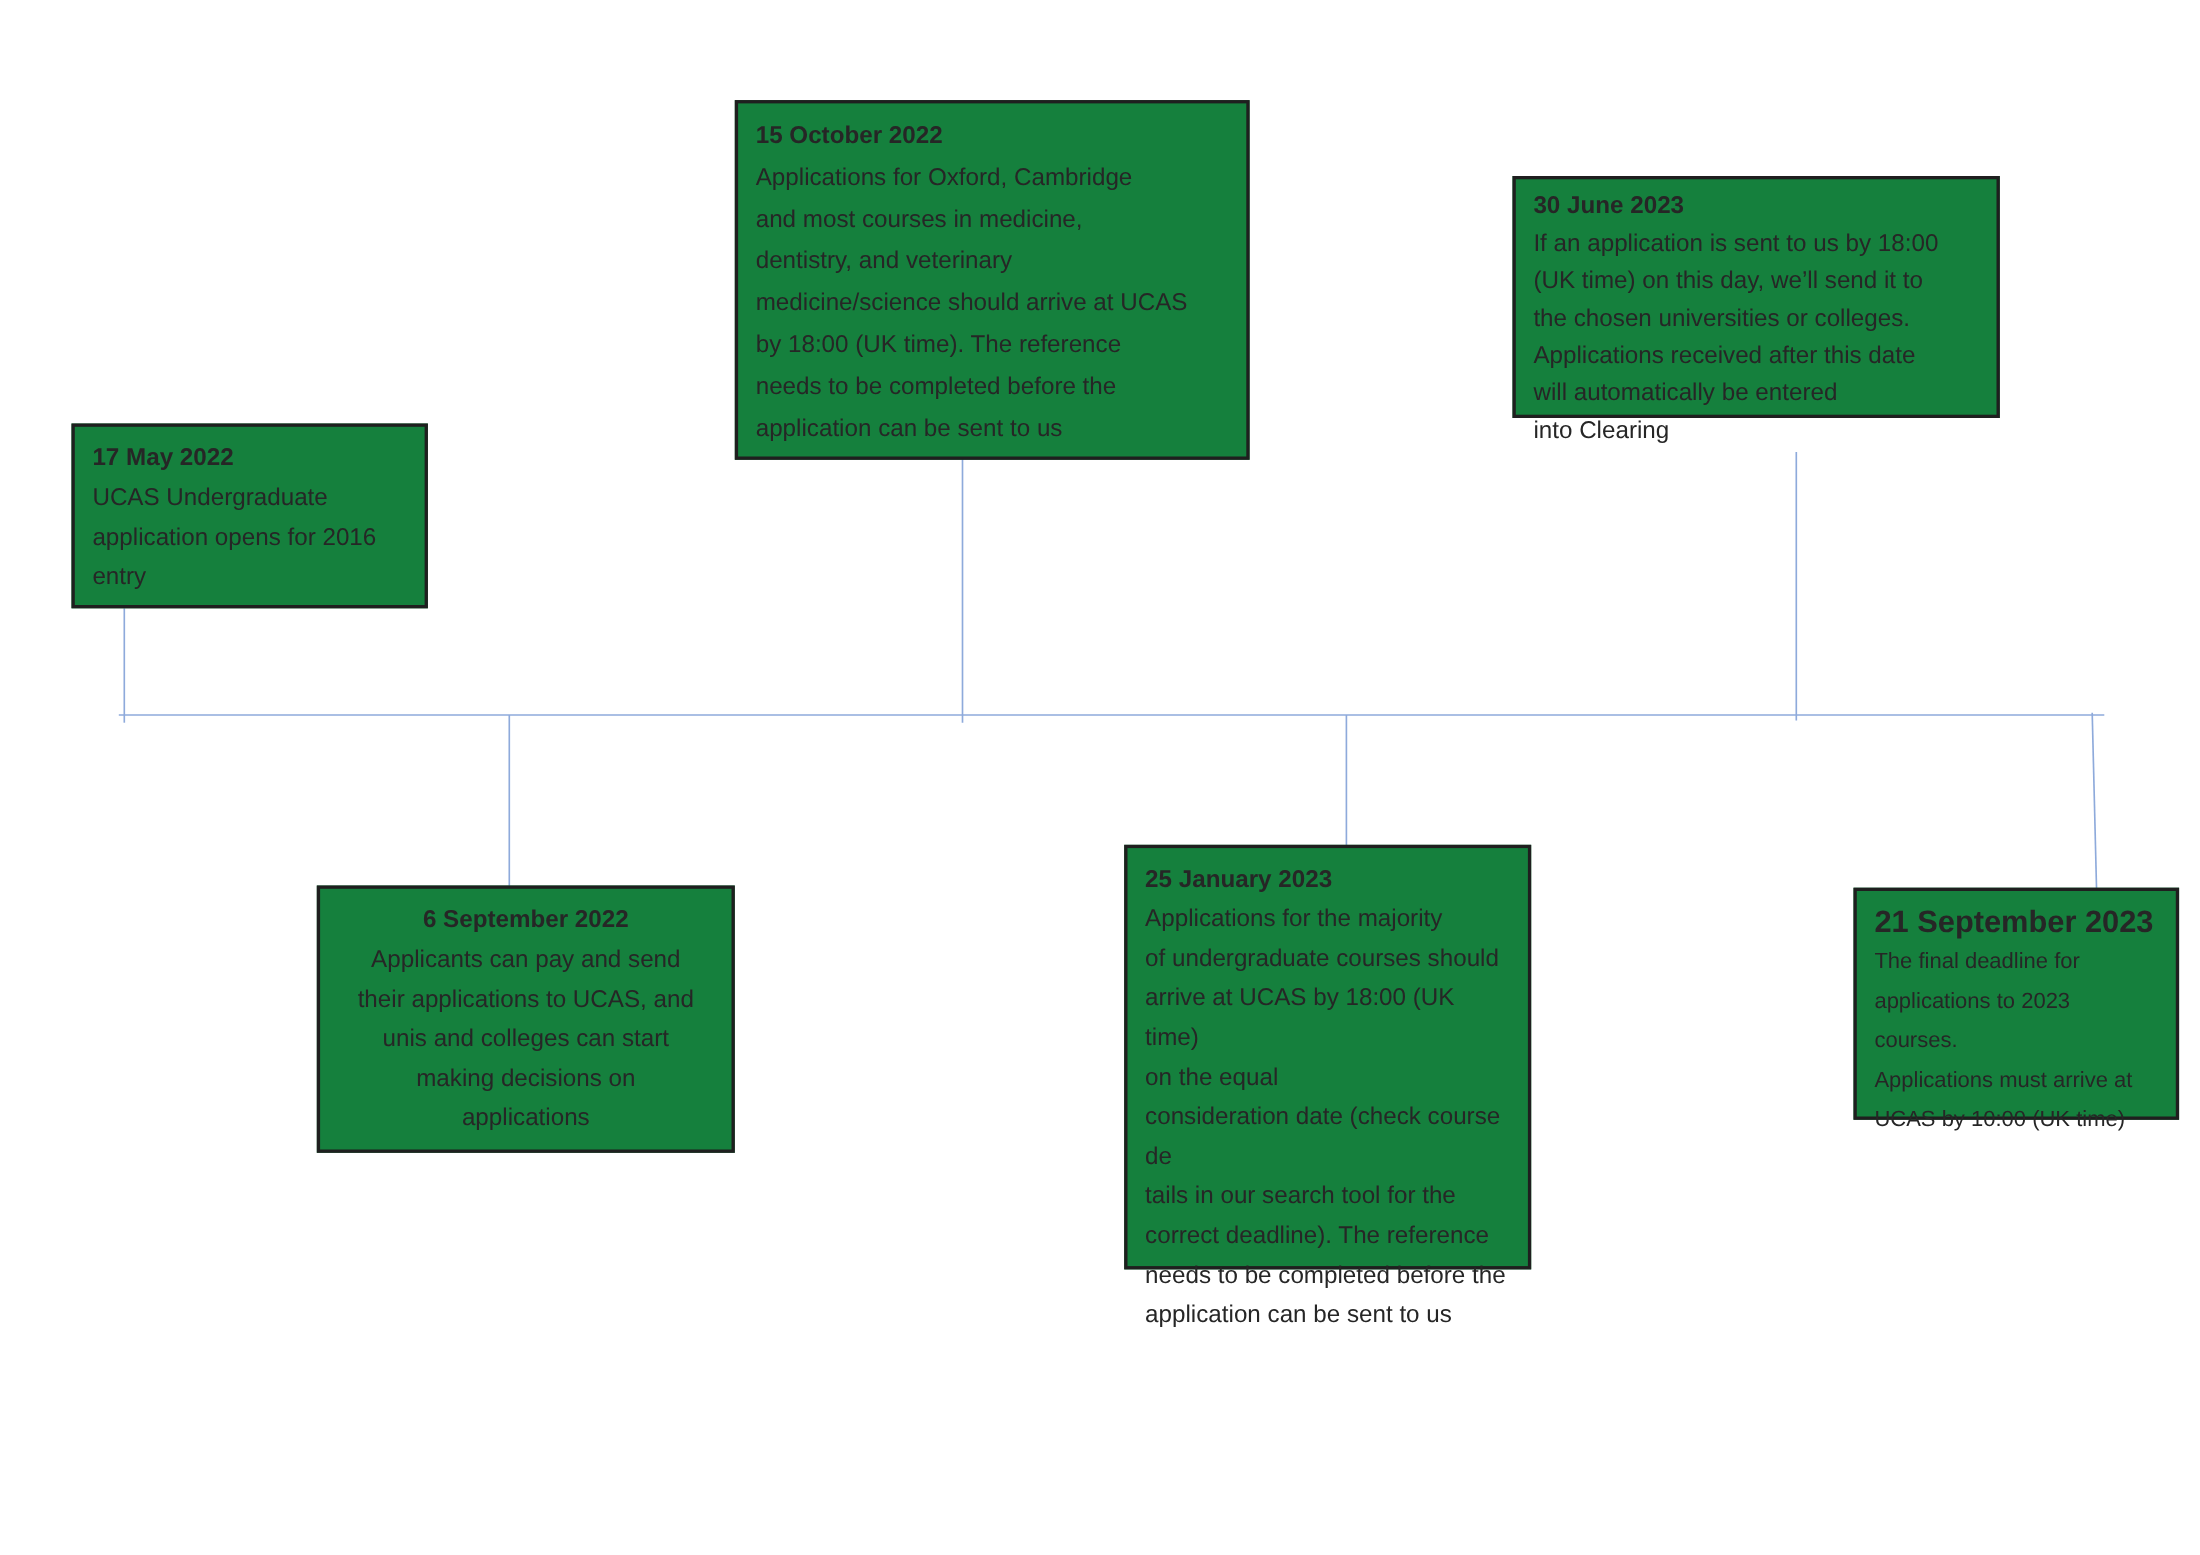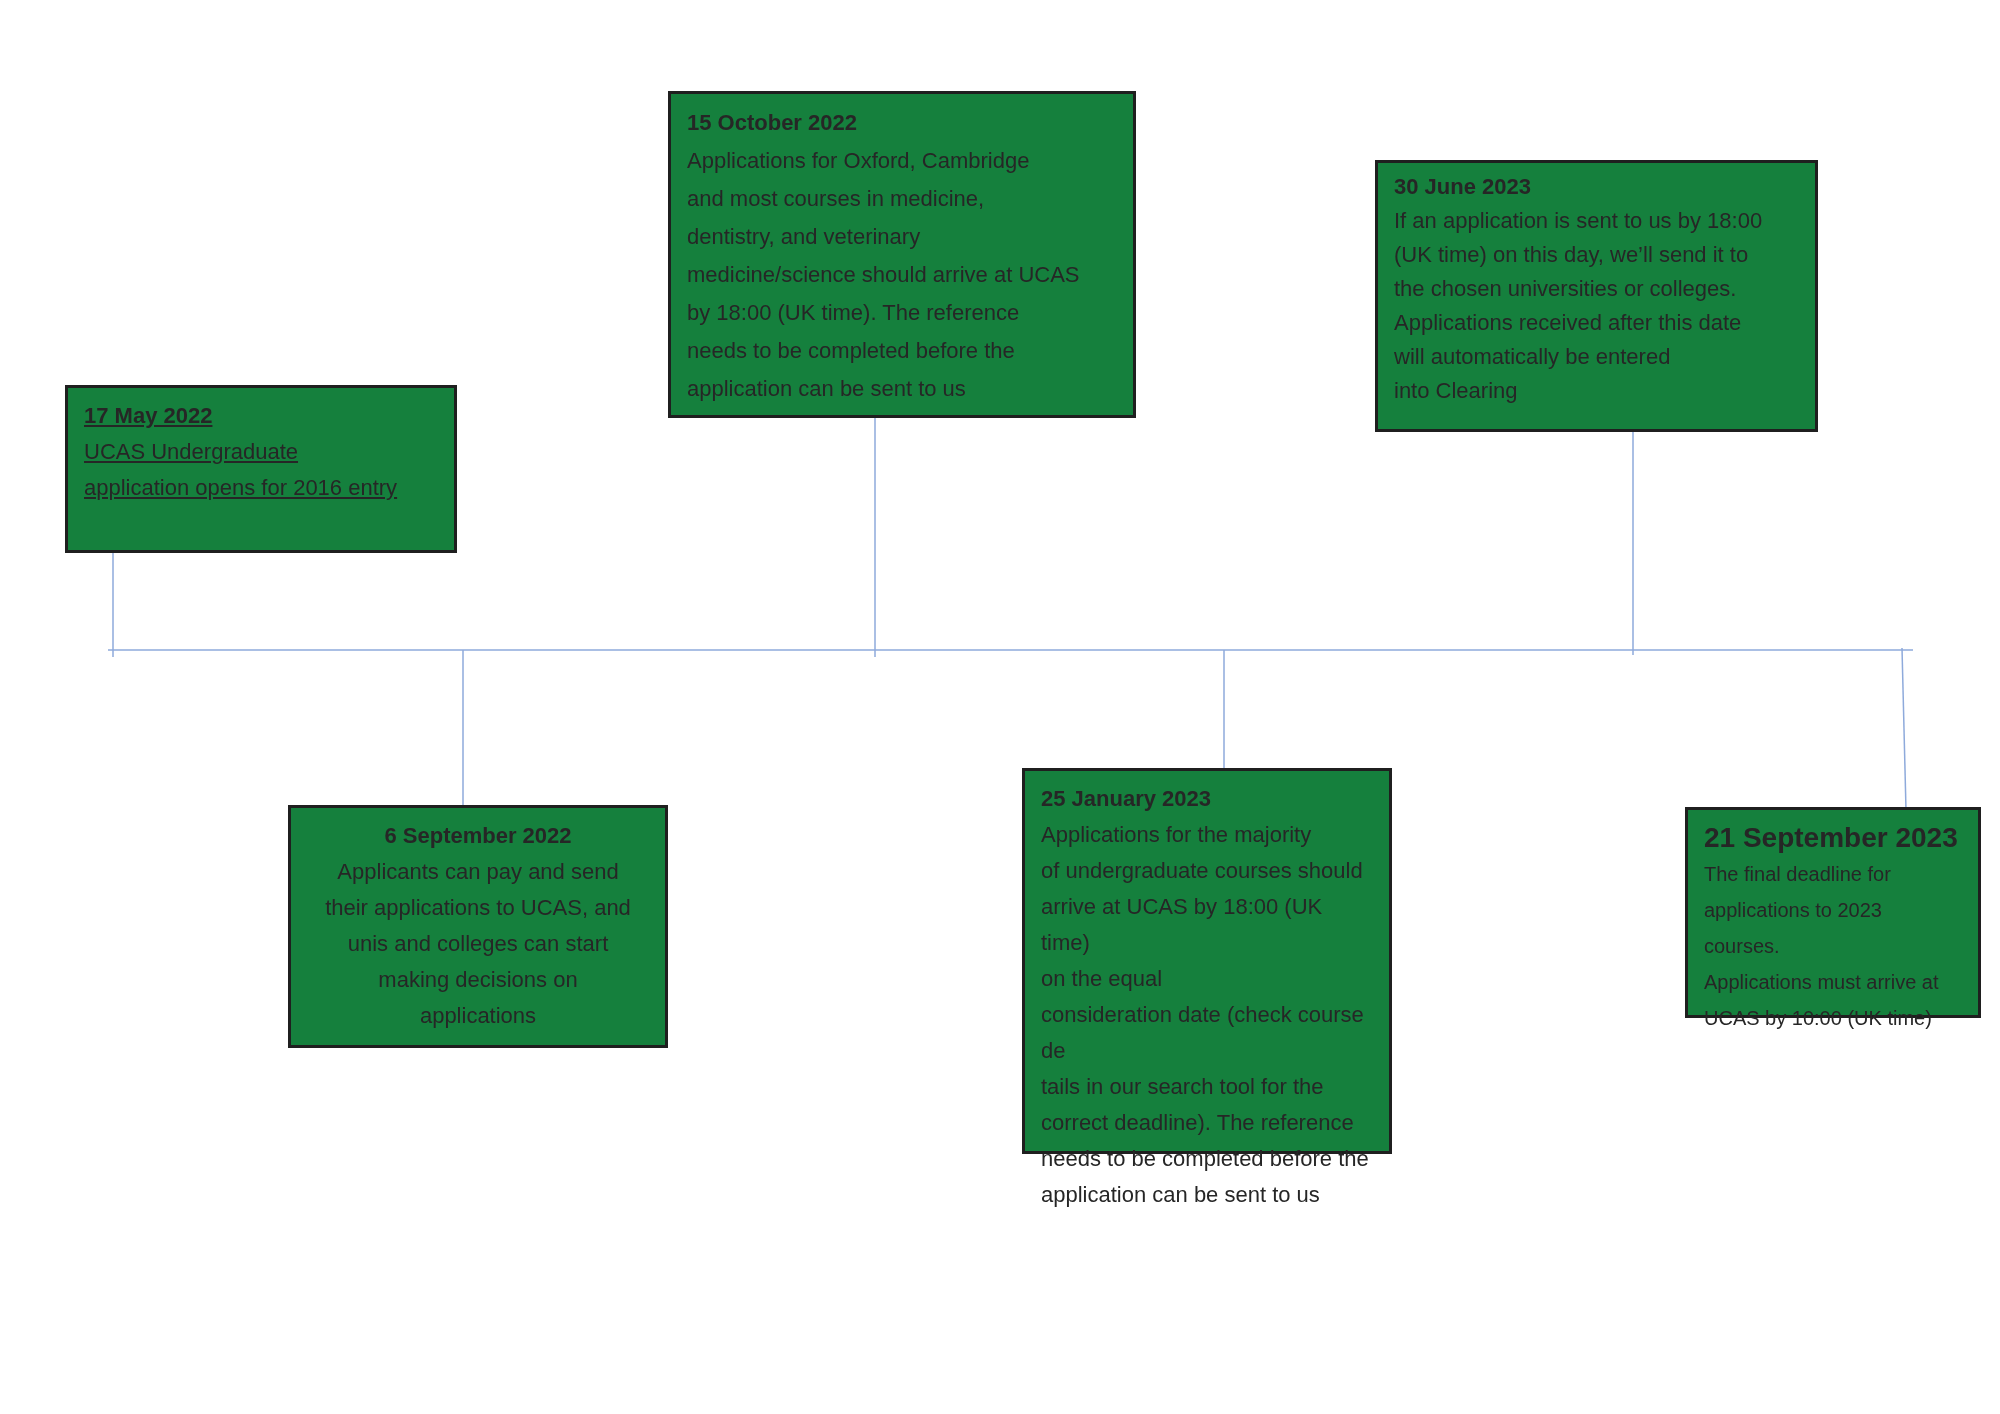--- a/index.html
+++ b/index.html
@@ -36,23 +36,23 @@
     font-size: 22px;
     line-height: 36px;
   }
   .event-date {
     font-weight: bold;
     white-space: pre-line;
   }
   .event-body {
     white-space: pre-line;
   }
-  .box1 { left: 65px;   top: 385px; width: 392px; height: 168px; text-decoration: underline; }
+  .box1 { left: 65px;   top: 385px; width: 324px; height: 168px; }
   .box2 { left: 668px;  top: 91px;  width: 468px; height: 327px; line-height: 38px; }
-  .box3 { left: 1375px; top: 160px; width: 443px; height: 272px; line-height: 34px; padding-top: 7px; }
+  .box3 { left: 1375px; top: 160px; width: 443px; height: 220px; line-height: 34px; padding-top: 7px; }
   .box4 { left: 288px;  top: 805px; width: 380px; height: 243px; text-align: center; }
   .box5 { left: 1022px; top: 768px; width: 370px; height: 386px; }
   .box6 { left: 1685px; top: 807px; width: 296px; height: 211px; font-size: 20px; }
   .box6 .event-date { font-size: 28px; }
 </style>
 </head>
 <body>
 
 <div class="canvas">
 

